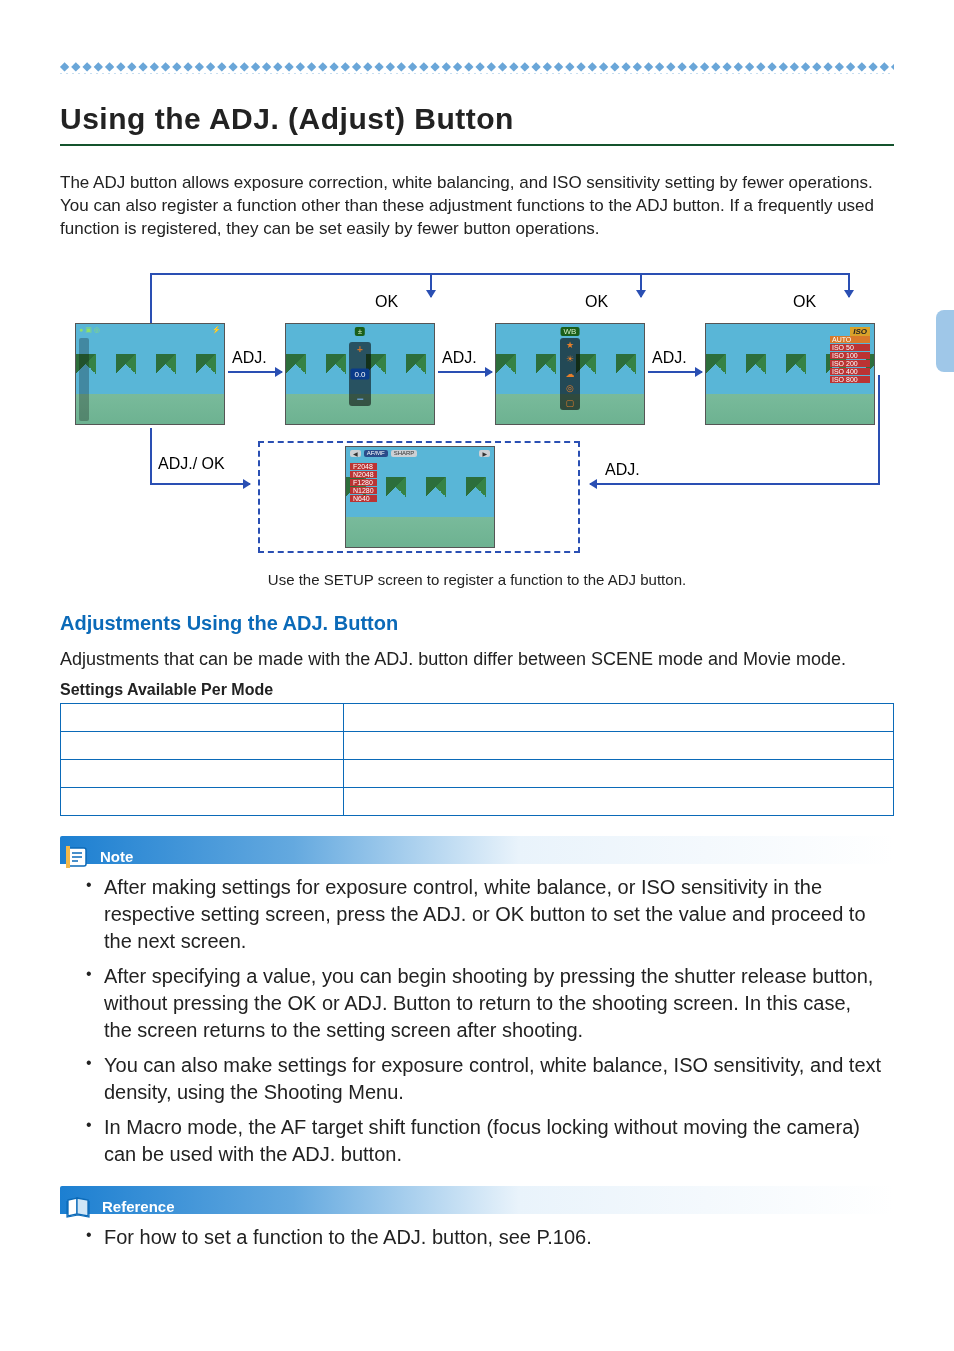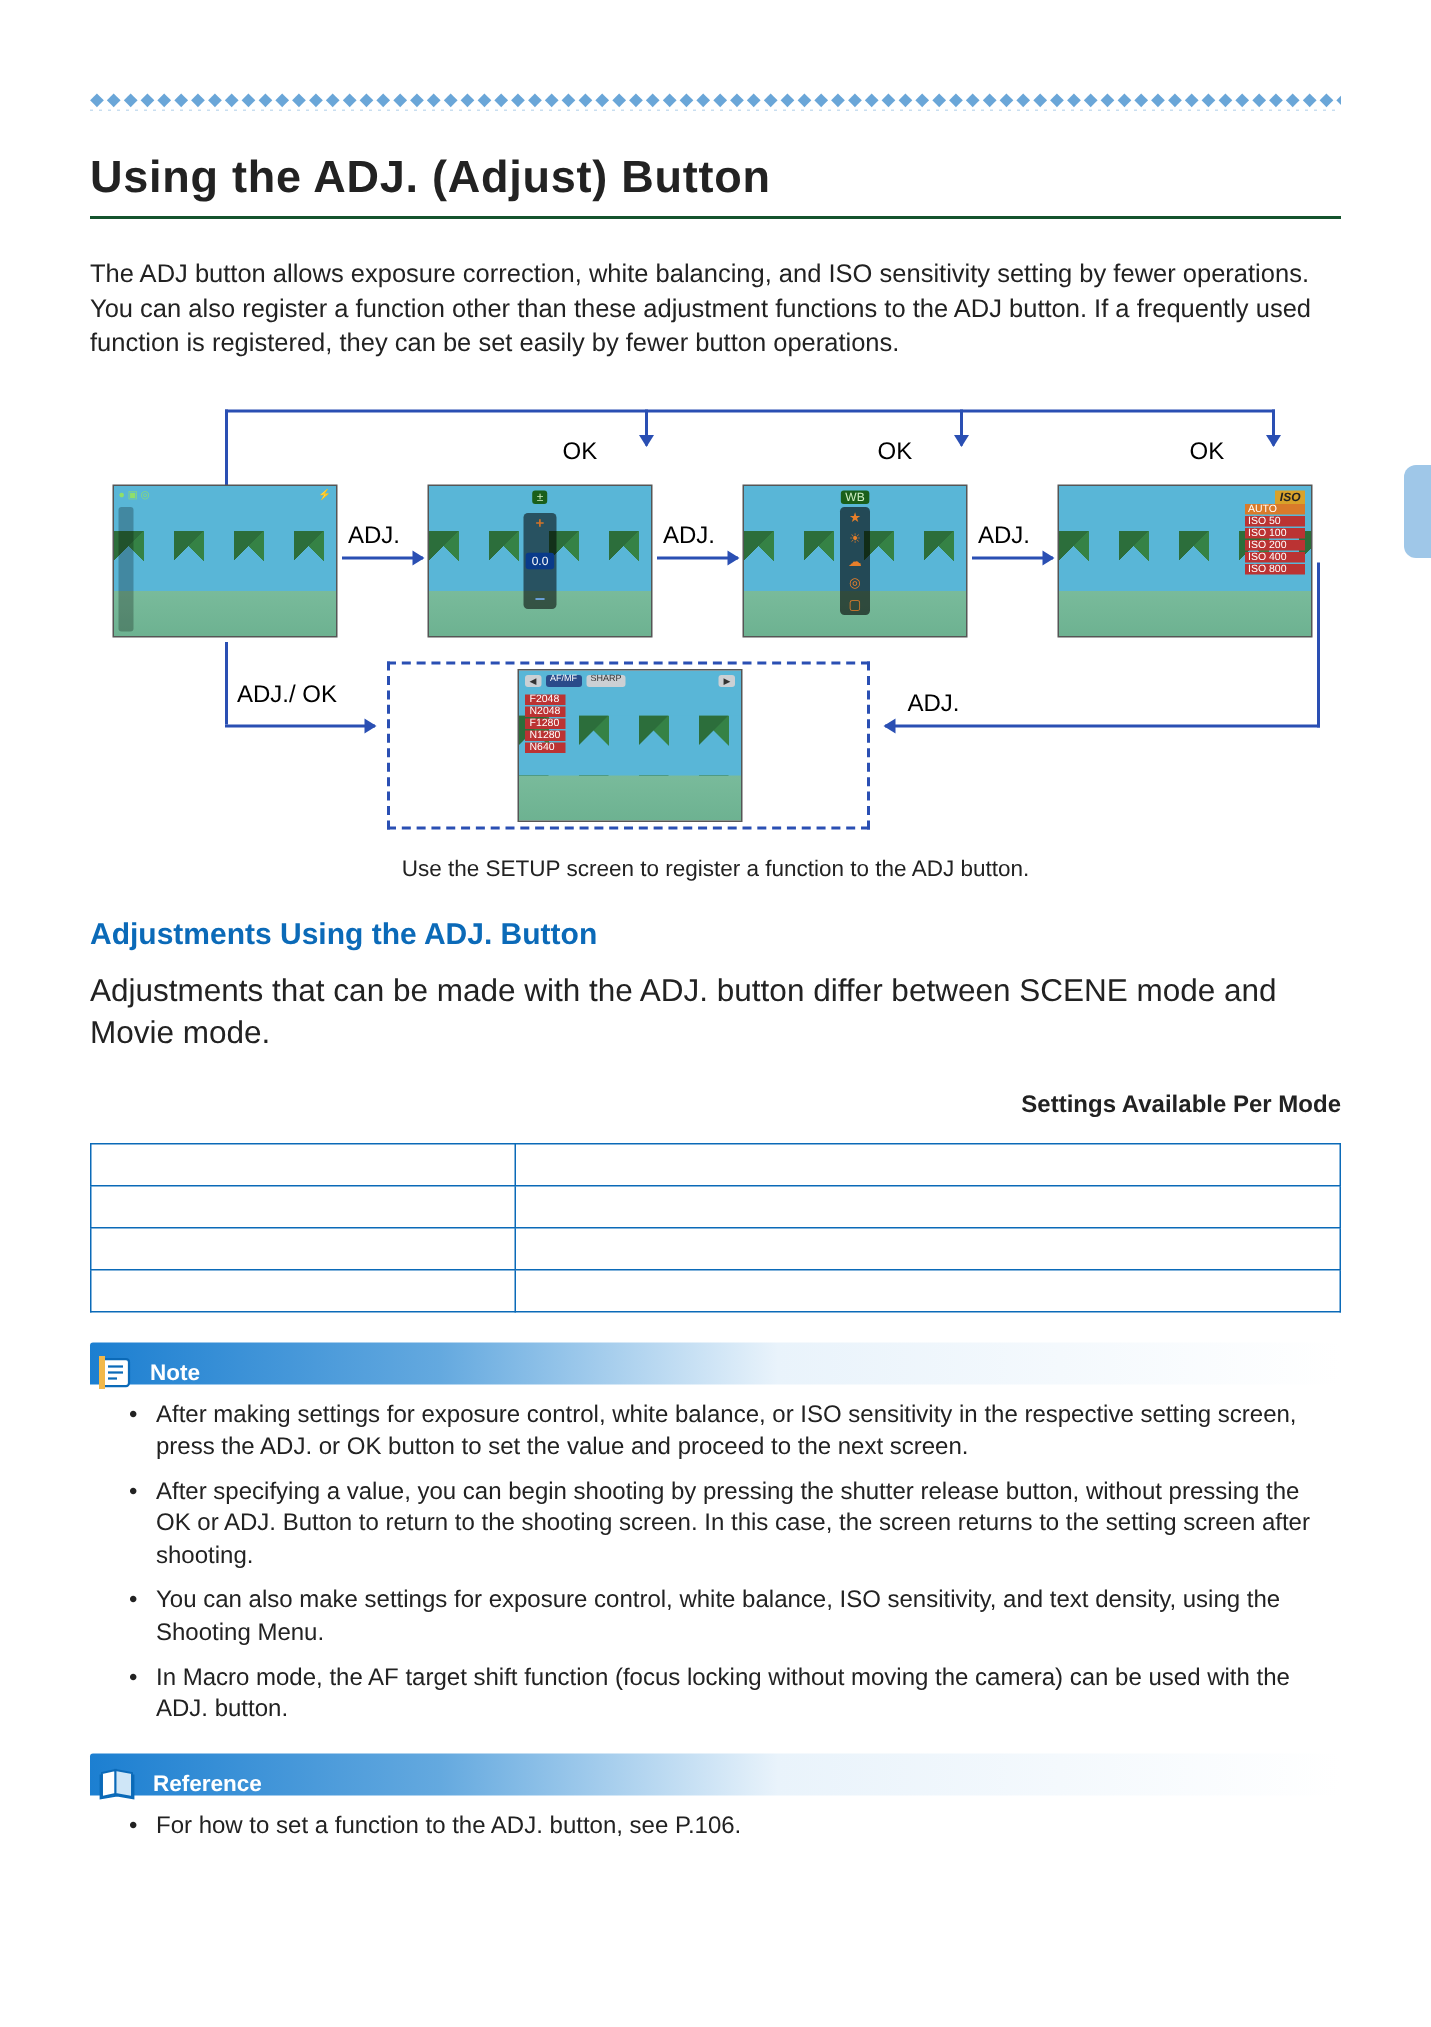--- a/index.html
+++ b/index.html
@@ -88,22 +88,22 @@
   .bluearrow-h::after { content:""; position:absolute; right:-1px; top:-4px; border-left:8px solid #2a4fb3; border-top:5px solid transparent; border-bottom:5px solid transparent; }
   .bluearrow-h.rev::after { right:auto; left:-1px; border-left:none; border-right:8px solid #2a4fb3; }
   .bluearrow-v { position:absolute; width:2px; background:#2a4fb3; }
   .bluearrow-v::after { content:""; position:absolute; left:-4px; bottom:-1px; border-top:8px solid #2a4fb3; border-left:5px solid transparent; border-right:5px solid transparent; }
   h2.sub {
     color: #0b6ab8;
     font-size: 20px;
     font-weight: bold;
     margin-bottom: 12px;
   }
-  p.body { font-size: 21px; line-height:1.35; margin-bottom: 24px; }
-  p.boldline { font-size: 16px; font-weight: bold; margin-bottom: 16px; text-align: right; }
+  p.body { font-size: 18px; line-height:1.35; margin-bottom: 10px; }
+  p.boldline { font-size: 16px; font-weight: bold; margin-bottom: 4px; }
   table.modes {
     width: 100%;
     border-collapse: collapse;
     margin-bottom: 20px;
     font-size: 15px;
   }
   table.modes td {
     border: 1px solid #0b6ab8;
     padding: 6px 14px;
     height: 28px;
@@ -131,21 +131,21 @@
     display:inline-block;
   }
   .note-icon svg { width:24px; height:22px; }
   .ref-icon { width:26px; height:22px; }
   .callout ul {
     list-style: none;
     padding: 10px 10px 0 40px;
   }
   .callout ul li {
     position: relative;
-    font-size: 16px;
+    font-size: 20px;
     line-height: 1.35;
     margin-bottom: 8px;
     padding-left: 4px;
   }
   .callout ul li::before {
     content: "•";
     position: absolute;
     left: -14px;
     top: 0;
     font-size: 16px;

